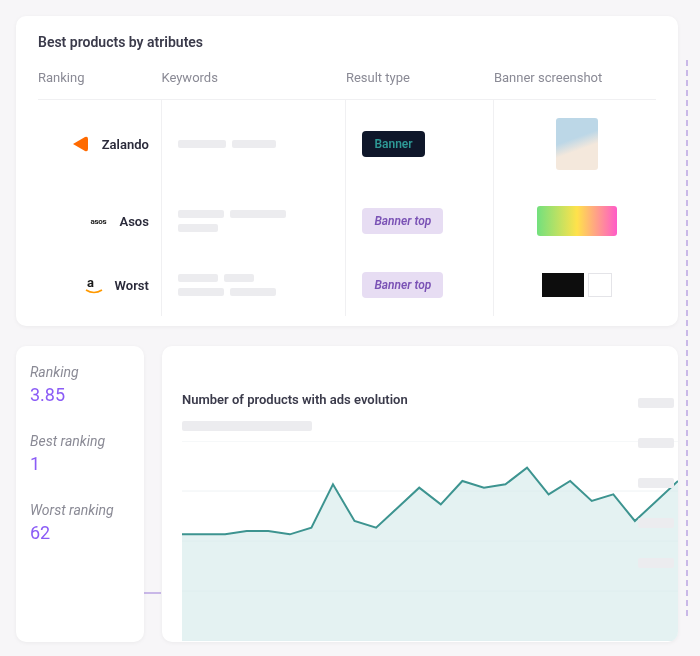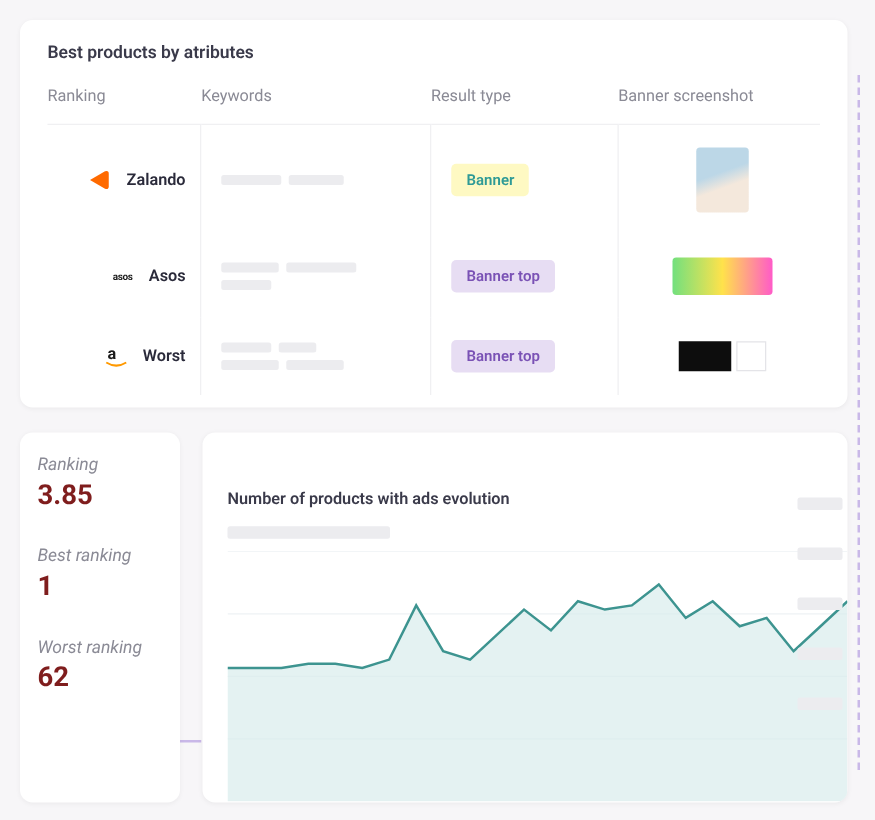--- a/index.html
+++ b/index.html
@@ -99,22 +99,22 @@
       background: #ececef;
       border-radius: 2px;
     }
     .badge {
       display: inline-block;
       padding: 6px 12px;
       border-radius: 4px;
       font-size: 12px;
       font-weight: 600;
     }
-    .badge-teal { background: #fef9c3; color: #2e9a96; }
-    .badge-purple { background: #e7ddf3; color: #7a52b5; }
+    .badge-teal { background: #0f172a; color: #2e9a96; }
+    .badge-purple { background: #e7ddf3; color: #7a52b5; font-style: italic; }
     .thumb {
       width: 56px;
       height: 42px;
       border-radius: 3px;
       background: #f5f5f7;
     }
 
     .row-two {
       display: flex;
       gap: 18px;
@@ -125,23 +125,23 @@
       padding: 18px 14px;
       flex-shrink: 0;
     }
     .rank-label {
       font-size: 14px;
       color: #8a8a95;
       margin-bottom: 4px;
       font-style: italic;
     }
     .rank-value {
-      font-size: 22px;
-      font-weight: 700;
-      color: #7f1d1d;
+      font-size: 18px;
+      font-weight: 400;
+      color: #8b5cf6;
       margin-bottom: 28px;
     }
     .rank-value:last-child { margin-bottom: 0; }
     .chart-card {
       flex: 1;
       padding: 18px 0 18px 20px;
       height: 296px;
       overflow: hidden;
     }
     .chart-title {

